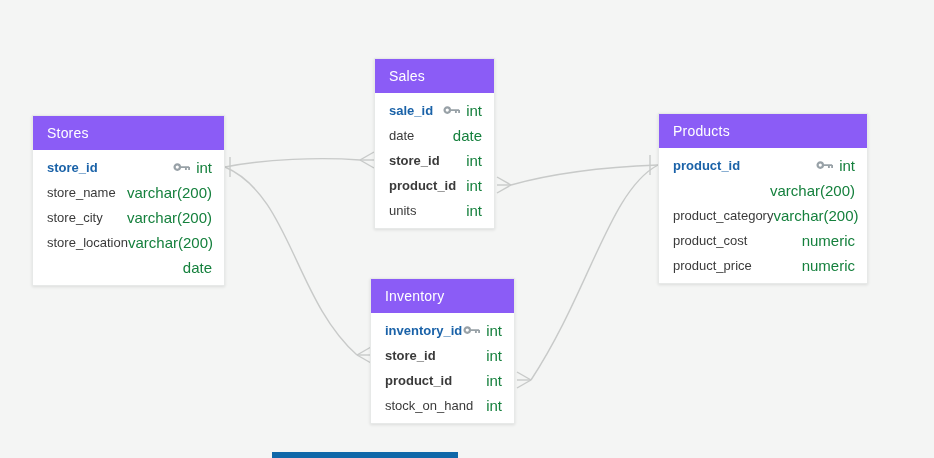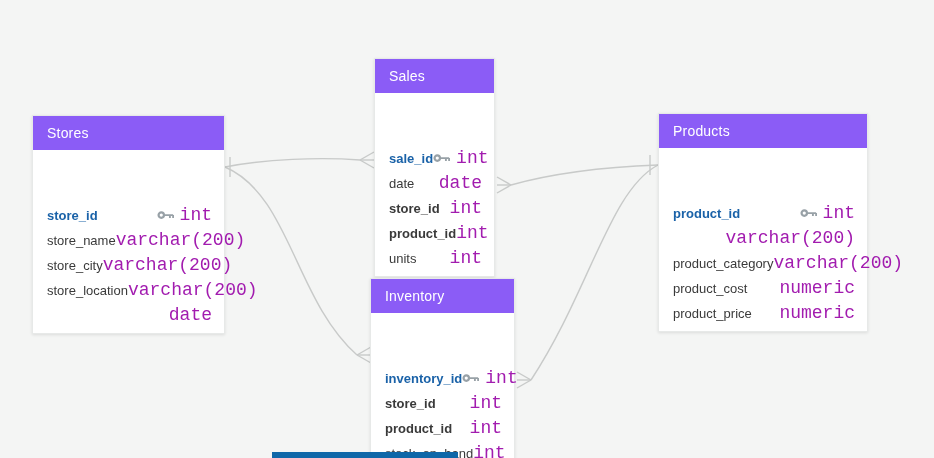--- a/index.html
+++ b/index.html
@@ -16,31 +16,31 @@
   .er-table{
     position:absolute;background:#ffffff;
     border:1px solid #e7e9e8;box-sizing:border-box;
     box-shadow:0 1px 3px rgba(0,0,0,0.10);
   }
   .er-header{
     background:#8b5cf6;color:#ffffff;height:34px;line-height:34px;
     padding:0 14px;font-size:14px;font-weight:400;cursor:move;
     letter-spacing:.2px;
   }
-  .er-body{padding:5px 0;margin-top:48px;}
+  .er-body{padding:5px 0;}
   .er-row{
     height:25px;line-height:25px;display:flex;align-items:center;
     padding:0 12px 0 14px;box-sizing:border-box;font-size:13px;
   }
   .fname{color:#3a3a3a;white-space:nowrap;}
   .fname.pk{color:#1a62a8;font-weight:bold;}
   .fname.fk{color:#3a3a3a;font-weight:bold;}
   .spacer{flex:1;}
   .keyicon{display:inline-flex;margin-right:6px;flex:none;}
-  .ftype{color:#a21caf;font-size:18px;white-space:nowrap;font-family:Liberation Mono, monospace;}
+  .ftype{color:#15803d;font-size:15px;white-space:nowrap;}
 
   .partial-header{
     position:absolute;left:272px;top:452px;width:186px;height:6px;
     background:#0f67a8;
   }
 </style>
 </head>
 <body>
 
 <div class="canvas">

